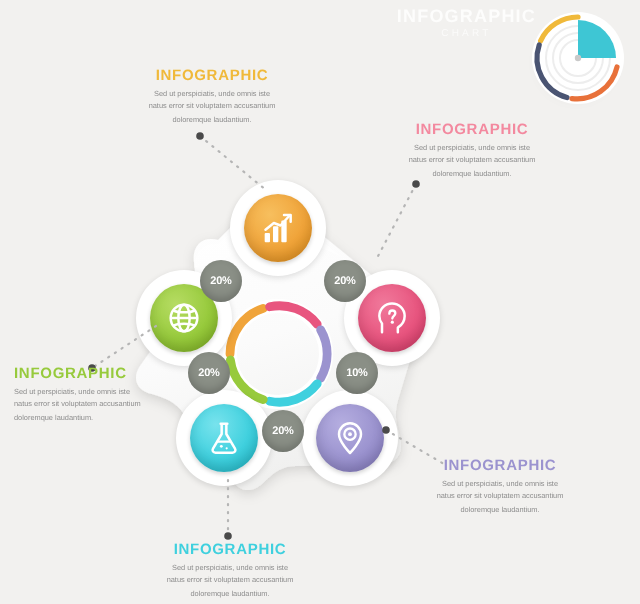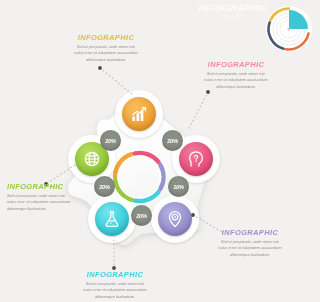--- a/index.html
+++ b/index.html
@@ -3,21 +3,21 @@
 <meta charset="utf-8">
 <style>
   html,body{margin:0;padding:0;}
   body{
     width:320px;height:302px;
     background:#f2f1ef;
     font-family:"Liberation Sans", sans-serif;
     overflow:hidden;
     position:relative;
   }
-  .stage{position:absolute;inset:0;font-style:italic;}
+  .stage{position:absolute;inset:0;}
 
   
   .logo-wrap{position:absolute;right:4px;top:2px;width:56px;height:52px;}
   .logo-shadow{
     position:absolute;left:6px;top:6px;width:44px;height:44px;border-radius:50%;
     background:radial-gradient(circle at 50% 55%, rgba(0,0,0,.10), rgba(0,0,0,0) 70%);
     filter:blur(2px);
   }
   .logo-svg{position:absolute;left:4px;top:2px;}
   .watermark{

